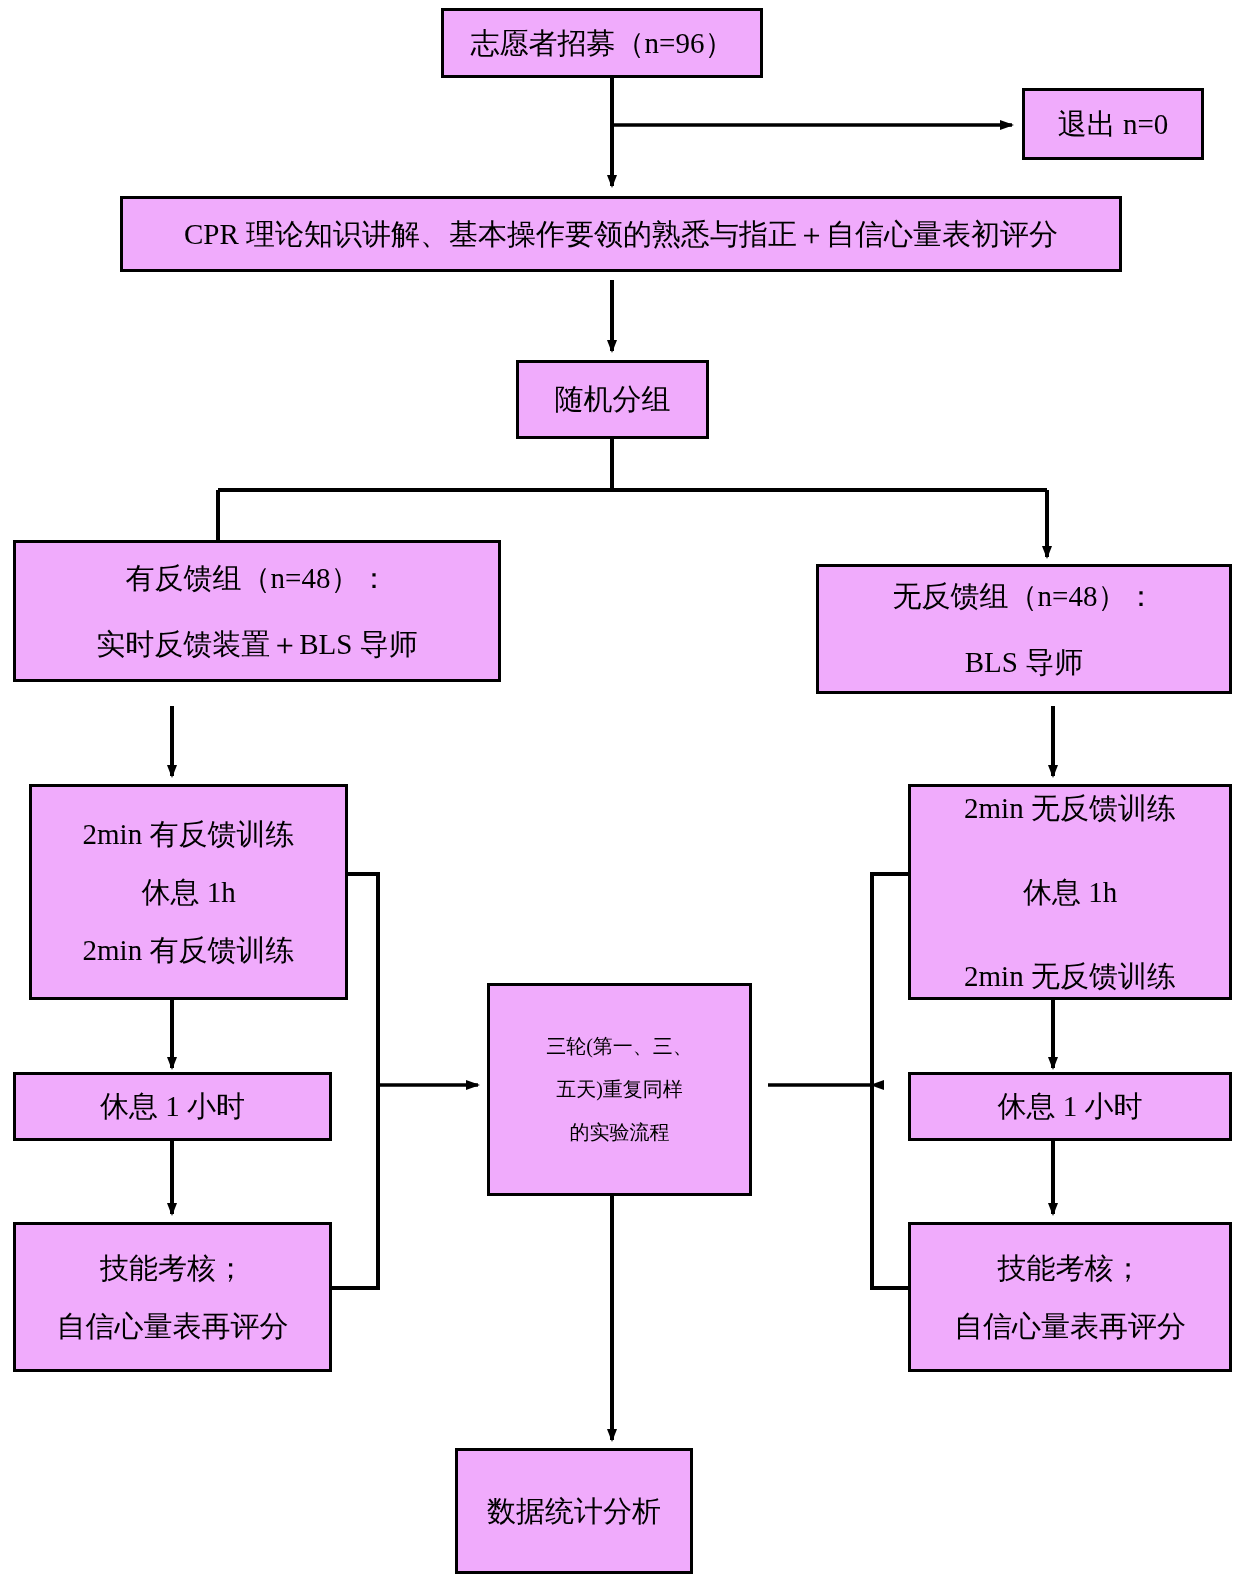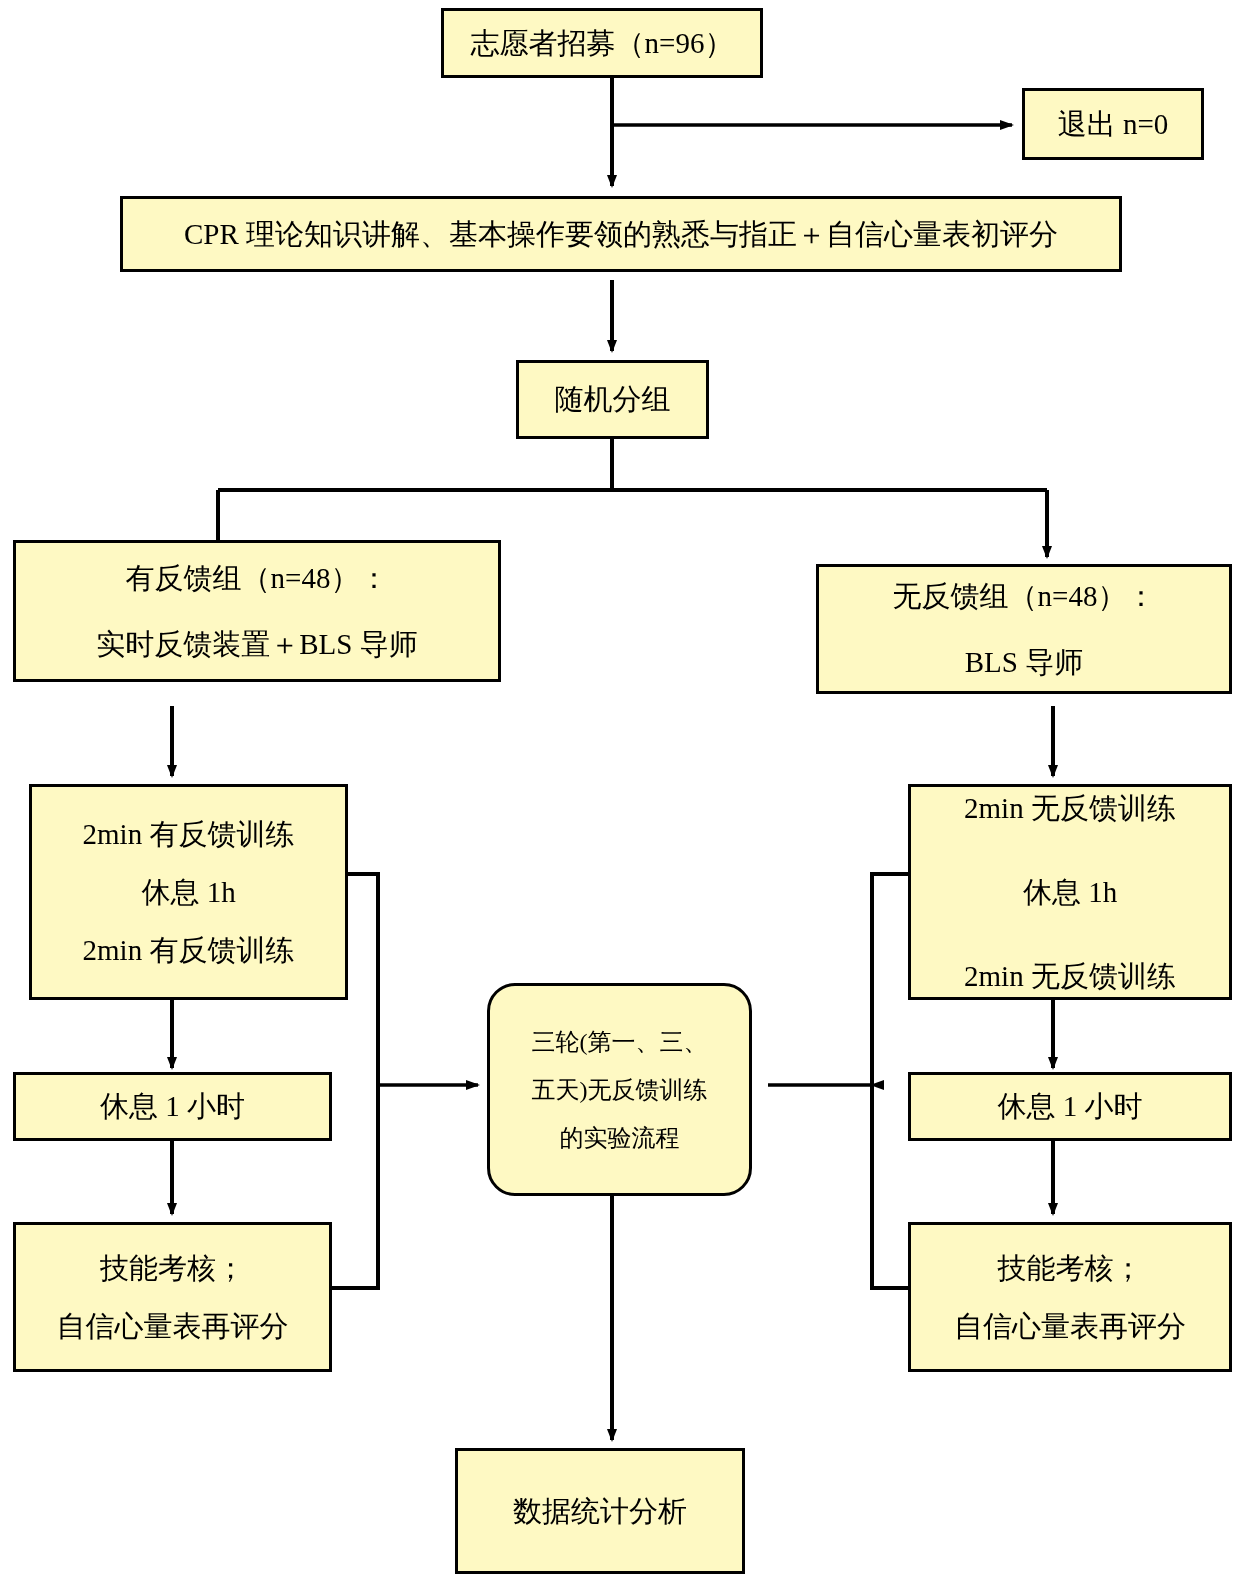--- a/index.html
+++ b/index.html
@@ -20,35 +20,35 @@
     left: 0;
     top: 0;
     width: 1246px;
     height: 1582px;
     pointer-events: none;
   }
   .node {
     position: absolute;
     box-sizing: border-box;
     border: 3px solid #000000;
-    background: #fef9c3;
+    background: #f0abfc;
     display: flex;
     flex-direction: column;
     align-items: center;
     justify-content: center;
     text-align: center;
     color: #000000;
     line-height: 1.25;
   }
   .node .ln {
     display: block;
     white-space: nowrap;
   }
   .f28 { font-size: 29px; }
-  .f27 { font-size: 24px; border-radius: 28px; }
+  .f27 { font-size: 20px; }
   .gap-lg .ln + .ln { margin-top: 30px; }
   .gap-md .ln + .ln { margin-top: 22px; }
   .gap-sm .ln + .ln { margin-top: 18px; }
 </style>
 </head>
 <body>
 
 <div id="canvas">
 
   <svg id="wires" viewBox="0 0 1246 1582" width="1246" height="1582" xmlns="http://www.w3.org/2000/svg">
@@ -149,21 +149,21 @@
     <span class="ln">自信心量表再评分</span>
   </div>
 
   <div class="node f28 gap-md" style="left:908px; top:1222px; width:324px; height:150px;">
     <span class="ln">技能考核；</span>
     <span class="ln">自信心量表再评分</span>
   </div>
 
   <div class="node f27 gap-sm" style="left:487px; top:983px; width:265px; height:213px;">
     <span class="ln">三轮(第一、三、</span>
-    <span class="ln">五天)无反馈训练</span>
+    <span class="ln">五天)重复同样</span>
     <span class="ln">的实验流程</span>
   </div>
 
-  <div class="node f28" style="left:455px; top:1448px; width:290px; height:126px;">
+  <div class="node f28" style="left:455px; top:1448px; width:238px; height:126px;">
     <span class="ln">数据统计分析</span>
   </div>
 
 </div>
 
 </body></html>

